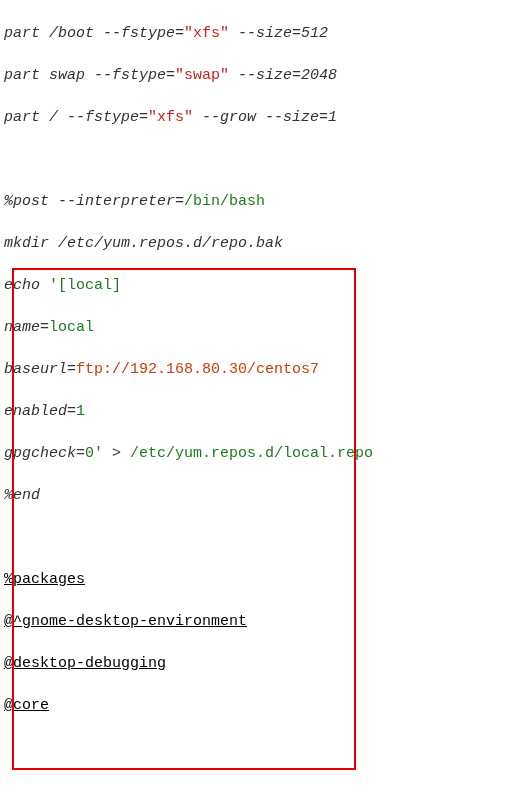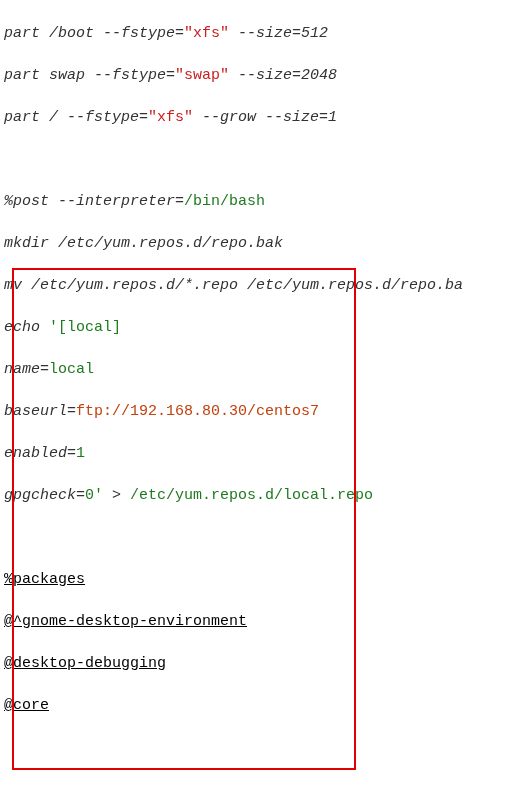--- a/index.html
+++ b/index.html
@@ -34,26 +34,26 @@
 </head>
 <body>
 
 <div class="editor">
 <div class="line"><span class="c-default">part /boot --fstype=</span><span class="c-string">"xfs"</span><span class="c-default"> --size=512</span></div>
 <div class="line"><span class="c-default">part swap --fstype=</span><span class="c-string">"swap"</span><span class="c-default"> --size=2048</span></div>
 <div class="line"><span class="c-default">part / --fstype=</span><span class="c-string">"xfs"</span><span class="c-default"> --grow --size=1</span></div>
 <div class="line">&nbsp;</div>
 <div class="line"><span class="c-default">%post --interpreter=</span><span class="c-path">/bin/bash</span></div>
 <div class="line"><span class="c-default">mkdir /etc/yum.repos.d/repo.bak</span></div>
-<div class="line"><span class="c-default">mv /etc/yum.repos.d/*.repo /etc/yum.repos.d/repo.ba</span></div>
 <div class="line"><span class="c-default">echo </span><span class="c-keyword">'[local]</span></div>
 <div class="line"><span class="c-default">name=</span><span class="c-keyword">local</span></div>
 <div class="line"><span class="c-default">baseurl=</span><span class="c-url">ftp://192.168.80.30/centos7</span></div>
 <div class="line"><span class="c-default">enabled=</span><span class="c-keyword">1</span></div>
 <div class="line"><span class="c-default">gpgcheck=</span><span class="c-keyword">0'</span><span class="c-default"> &gt; </span><span class="c-path">/etc/yum.repos.d/local.repo</span></div>
+<div class="line"><span class="c-default">%end</span></div>
 <div class="line">&nbsp;</div>
 <div class="line"><span class="c-black">%packages</span></div>
 <div class="line"><span class="c-black">@^gnome-desktop-environment</span></div>
 <div class="line"><span class="c-black">@desktop-debugging</span></div>
 <div class="line"><span class="c-black">@core</span></div>
 
 
 
 
 

